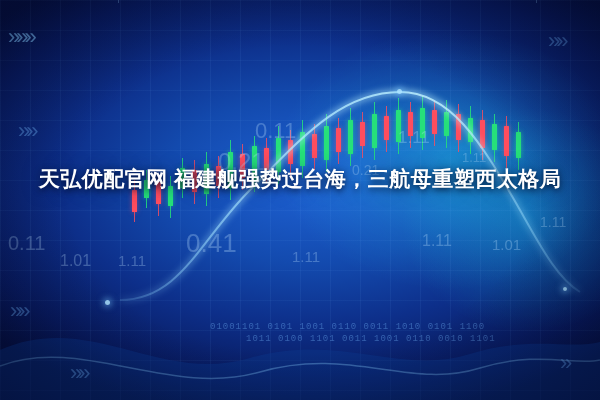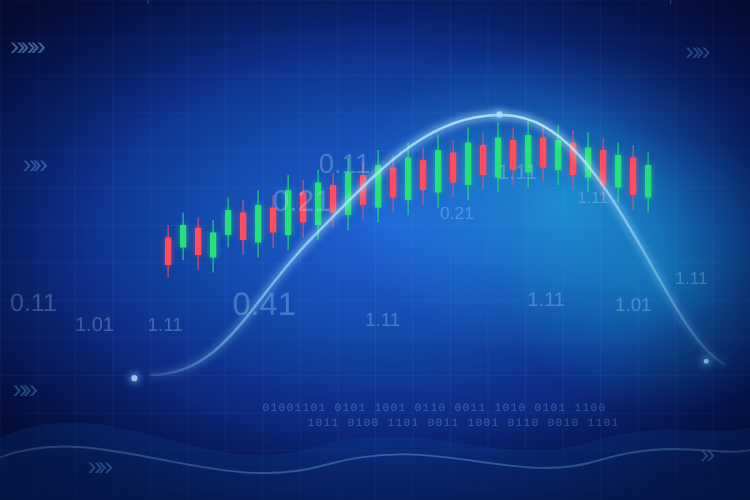--- a/index.html
+++ b/index.html
@@ -274,14 +274,15 @@
       <div class="chev" style="left: 8px; top: 26px;">»»»</div>
       <div class="chev dim" style="left: 18px; top: 120px;">»»</div>
       <div class="chev dim" style="left: 10px; top: 300px;">»»</div>
       <div class="chev dim" style="left: 70px; top: 362px;">»»</div>
       <div class="chev dim" style="left: 548px; top: 30px;">»»</div>
       <div class="chev dim" style="left: 560px; top: 352px;">»</div>
     </div>
 
   <div class="bg-vignette"></div>
 
+  <div class="headline">天弘优配官网 福建舰强势过台海，三航母重塑西太格局</div>
 
 </div>
 
 </body></html>

